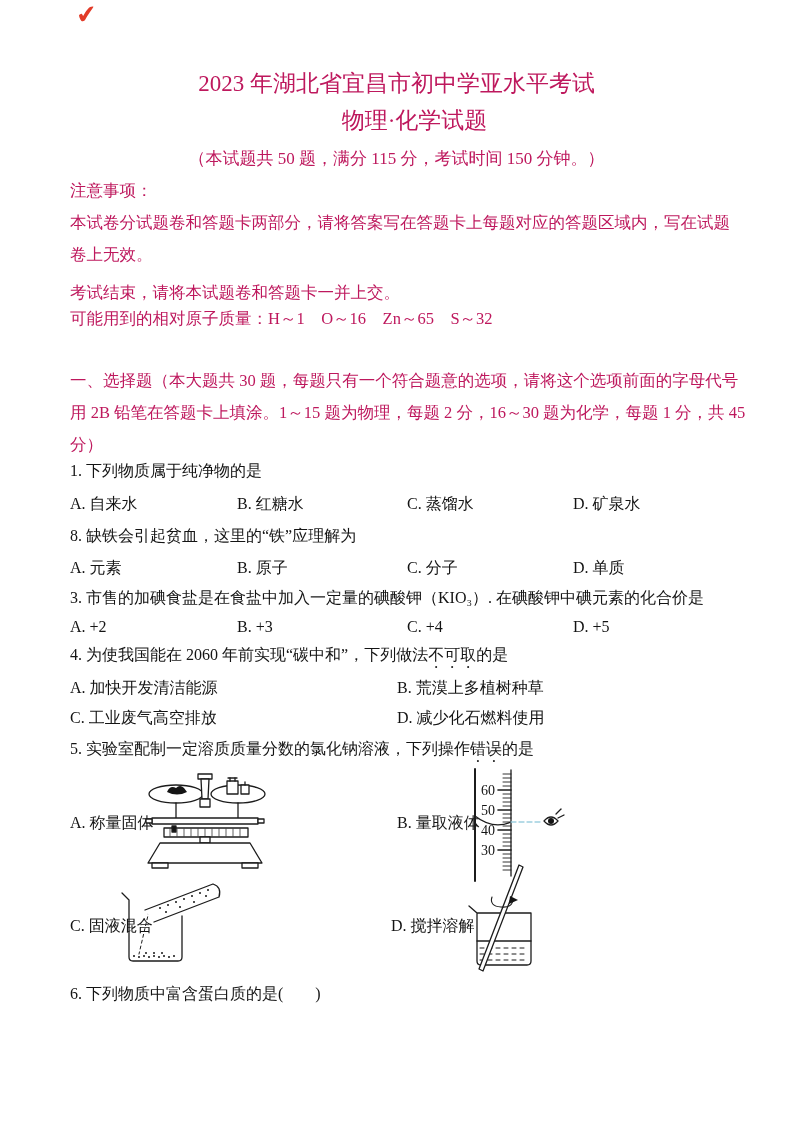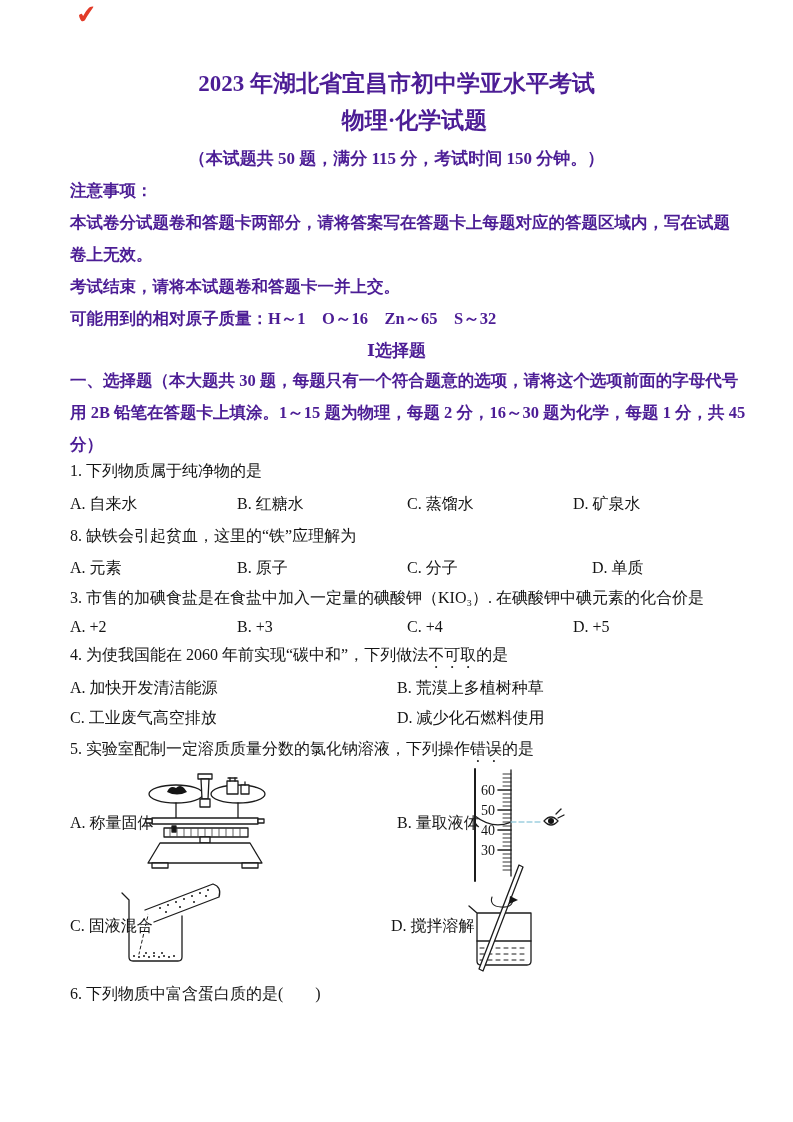--- a/index.html
+++ b/index.html
@@ -6,21 +6,21 @@
   #page{
     position:relative;
     width:793px;height:1122px;
     background:#ffffff;
     font-family:"Liberation Serif","DejaVu Serif",serif;
     color:#141414;
     overflow:hidden;
   }
   .line{position:absolute;white-space:nowrap;line-height:1.25;}
   .center{left:0;right:0;text-align:center;}
-  .bold{font-weight:bold;color:#4c1d95;text-align:center;}
+  .bold{font-weight:normal;color:#be185d;text-align:center;}
   .title{font-size:23px;}
   .subtitle{font-size:23px;padding-left:36px;}
   .info{font-size:17px;}
   .notice{font-size:16.5px;}
   .instr{font-size:16.5px;}
   .sect{font-size:17px;}
   .q{font-size:16px;}
   .opt{position:absolute;font-size:16px;white-space:nowrap;}
   .emph{
     text-emphasis:filled dot #141414;
@@ -45,39 +45,38 @@
 
   <div class="checkmark">✔</div>
 
   <div class="line center bold title" style="top:70px">2023 年湖北省宜昌市初中学亚水平考试</div>
   <div class="line center bold subtitle" style="top:107px">物理·化学试题</div>
   <div class="line center bold info" style="top:148px">（本试题共 50 题，满分 115 分，考试时间 150 分钟。）</div>
 
   <div class="line bold notice" style="left:70px;top:181px">注意事项：</div>
   <div class="line bold notice" style="left:70px;top:213px">本试卷分试题卷和答题卡两部分，请将答案写在答题卡上每题对应的答题区域内，写在试题</div>
   <div class="line bold notice" style="left:70px;top:245px">卷上无效。</div>
-  <div class="line bold notice" style="left:70px;top:277px">考试结束，请将本试题卷和答题卡一并上交。</div>
+  <div class="line bold notice" style="left:70px;top:283px">考试结束，请将本试题卷和答题卡一并上交。</div>
   <div class="line bold notice" style="left:70px;top:309px">可能用到的相对原子质量：H～1　O～16　Zn～65　S～32</div>
 
-  <div class="line center bold sect" style="top:340px">Ⅰ选择题</div>
   <div class="line bold instr" style="left:70px;top:371px">一、选择题（本大题共 30 题，每题只有一个符合题意的选项，请将这个选项前面的字母代号</div>
   <div class="line bold instr" style="left:70px;top:403px">用 2B 铅笔在答题卡上填涂。1～15 题为物理，每题 2 分，16～30 题为化学，每题 1 分，共 45</div>
   <div class="line bold instr" style="left:70px;top:435px">分）</div>
 
   <div class="line q" style="left:70px;top:461px">1. 下列物质属于纯净物的是</div>
   <span class="opt" style="left:70px;top:494px">A. 自来水</span>
   <span class="opt" style="left:237px;top:494px">B. 红糖水</span>
   <span class="opt" style="left:407px;top:494px">C. 蒸馏水</span>
   <span class="opt" style="left:573px;top:494px">D. 矿泉水</span>
 
   <div class="line q" style="left:70px;top:526px">8. 缺铁会引起贫血，这里的“铁”应理解为</div>
   <span class="opt" style="left:70px;top:558px">A. 元素</span>
   <span class="opt" style="left:237px;top:558px">B. 原子</span>
   <span class="opt" style="left:407px;top:558px">C. 分子</span>
-  <span class="opt" style="left:592px;top:558px">D. 单质</span>
+  <span class="opt" style="left:573px;top:558px">D. 单质</span>
 
   <div class="line q" style="left:70px;top:588px">3. 市售的加碘食盐是在食盐中加入一定量的碘酸钾（KIO₃）. 在碘酸钾中碘元素的化合价是</div>
   <span class="opt" style="left:70px;top:618px">A. +2</span>
   <span class="opt" style="left:237px;top:618px">B. +3</span>
   <span class="opt" style="left:407px;top:618px">C. +4</span>
   <span class="opt" style="left:573px;top:618px">D. +5</span>
 
   <div class="line q" style="left:70px;top:645px">
     <span>4. 为使我国能在 2060 年前实现“碳中和”，下列做法</span><span class="emph">不可取</span><span>的是</span>
   </div>

